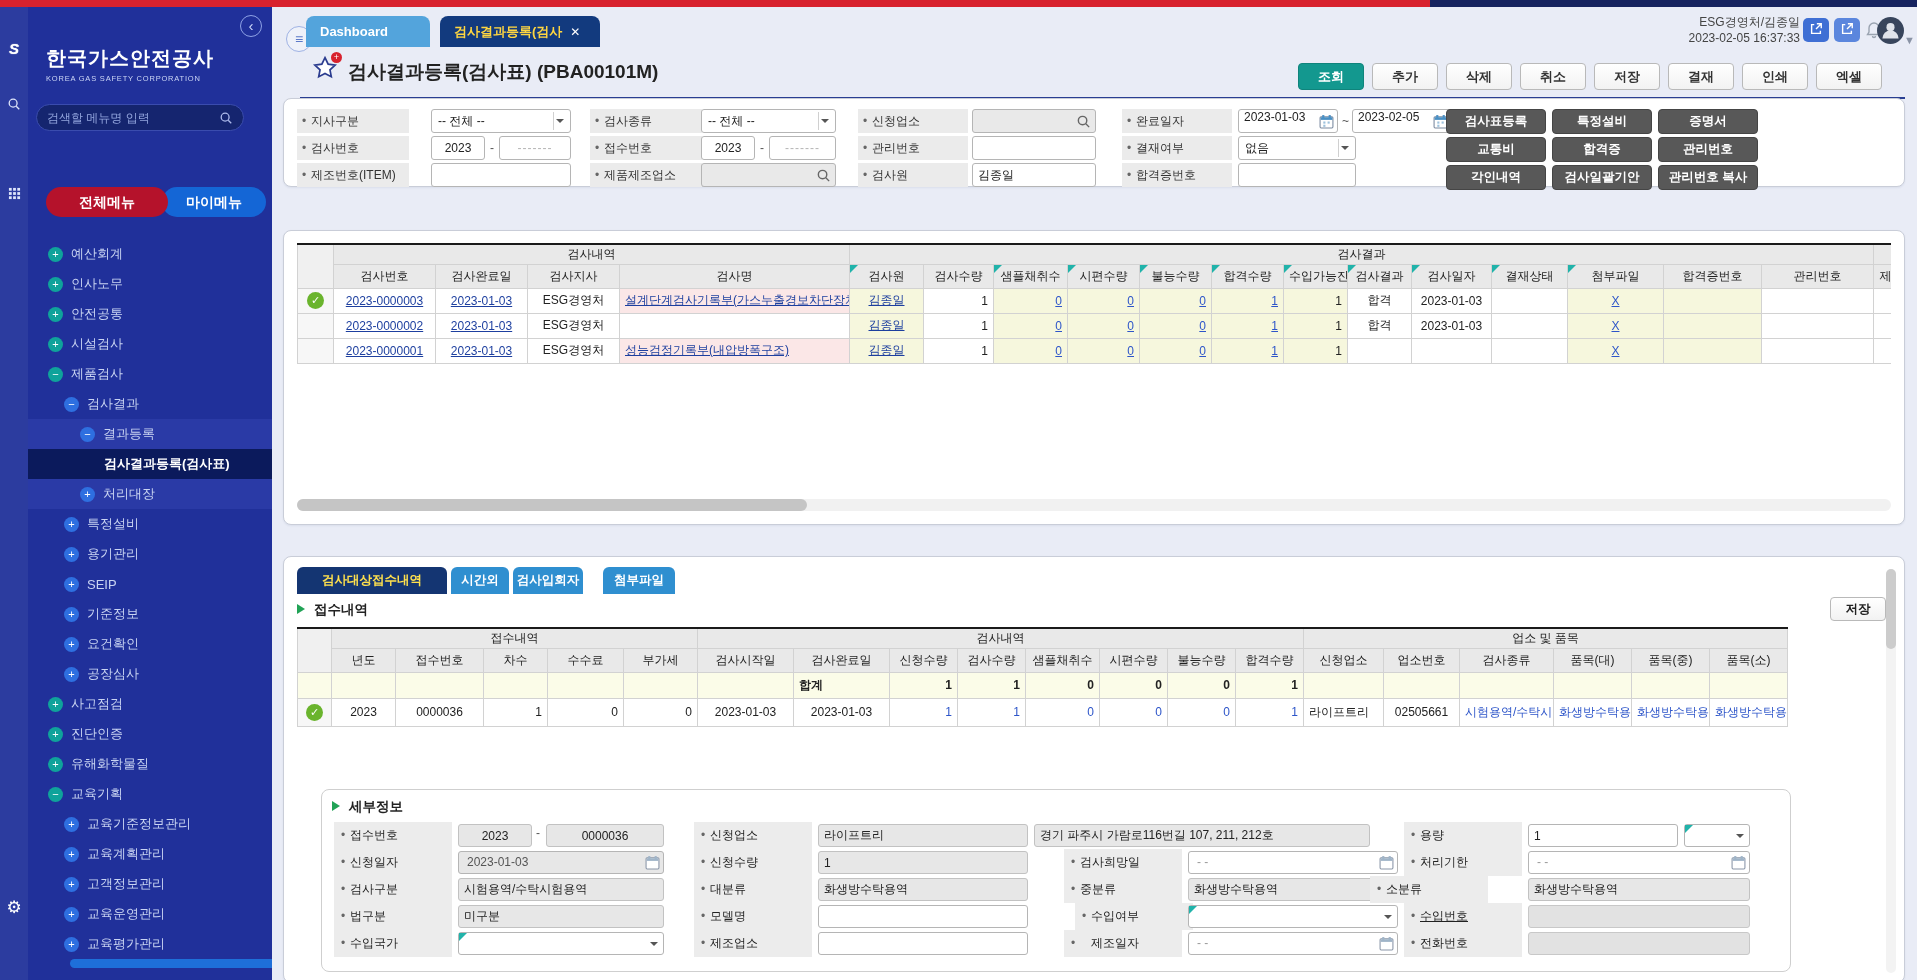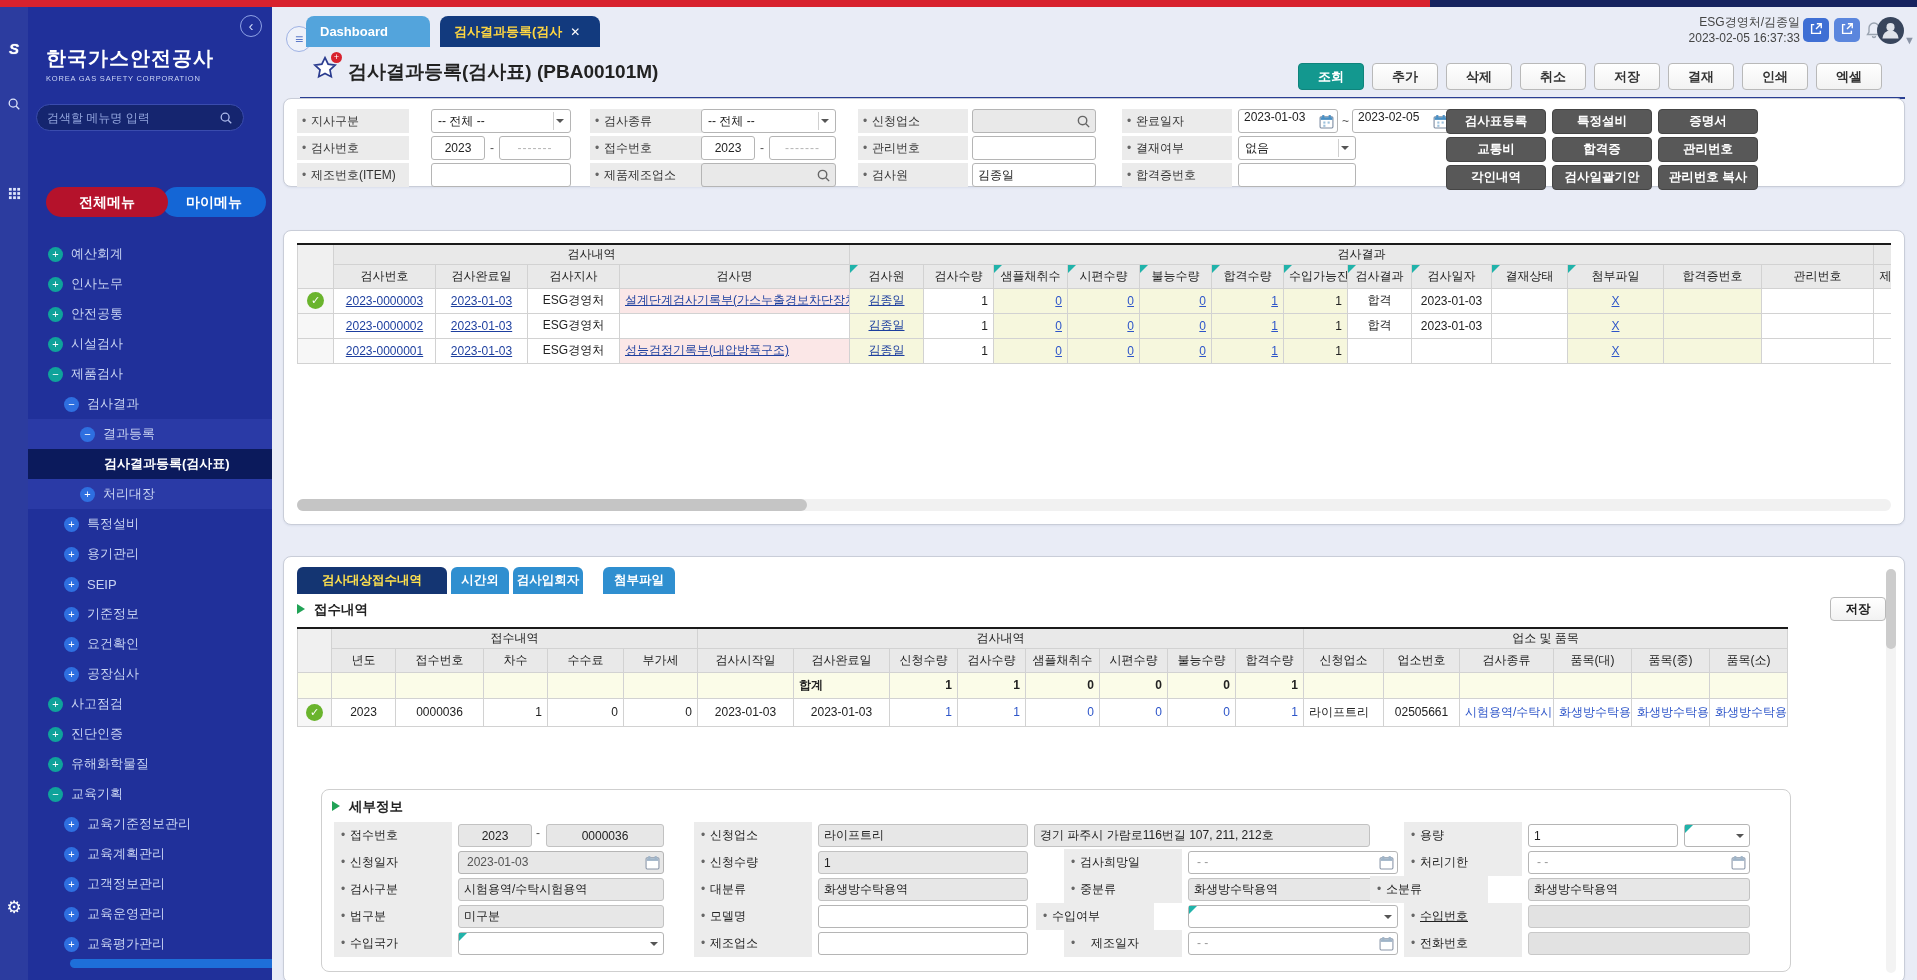--- a/index.html
+++ b/index.html
@@ -685,21 +685,21 @@
       <input class="dfield ro" style="left: 496px; top: 86px; width: 210px;" readonly="" value="화생방수탁용역">
       <div class="dlabel" style="left:742px;top:86px;">중분류</div>
       <input class="dfield ro" style="left: 866px; top: 86px; width: 210px;" readonly="" value="화생방수탁용역">
       <div class="dlabel" style="left:1042px;top:86px;margin-left:6px;">소분류</div>
       <input class="dfield ro" style="left: 1206px; top: 86px; width: 222px;" readonly="" value="화생방수탁용역">
 
       <div class="dlabel" style="left:12px;top:113px;">법구분</div>
       <input class="dfield ro" style="left: 136px; top: 113px; width: 206px;" readonly="" value="미구분">
       <div class="dlabel" style="left:372px;top:113px;">모델명</div>
       <input class="dfield edit" style="left: 496px; top: 113px; width: 210px;">
-      <div class="dlabel" style="left:714px;top:113px;">수입여부</div>
+      <div class="dlabel" style="left:753px;top:113px;">수입여부</div>
       <div class="dsel edit" style="left:866px;top:113px;width:210px;"><span></span></div>
       <div class="dlabel" style="left:1082px;top:113px;text-decoration:underline;">수입번호</div>
       <input class="dfield dis" style="left: 1206px; top: 113px; width: 222px;" disabled="">
 
       <div class="dlabel" style="left:12px;top:140px;">수입국가</div>
       <div class="dsel edit" style="left:136px;top:140px;width:206px;"><span></span></div>
       <div class="dlabel" style="left:372px;top:140px;">제조업소</div>
       <input class="dfield edit" style="left: 496px; top: 140px; width: 210px;">
       <div class="dlabel" style="left:742px;top:140px;padding-left:27px;">제조일자</div>
       <div class="ddate" style="left:866px;top:140px;width:210px;"><span>- -</span><svg class="cal" width="15" height="15" viewBox="0 0 14 14">

